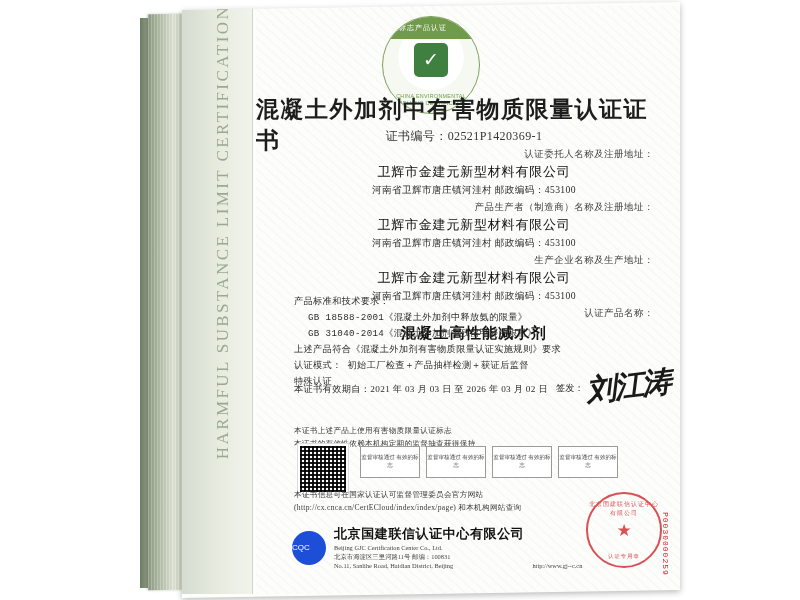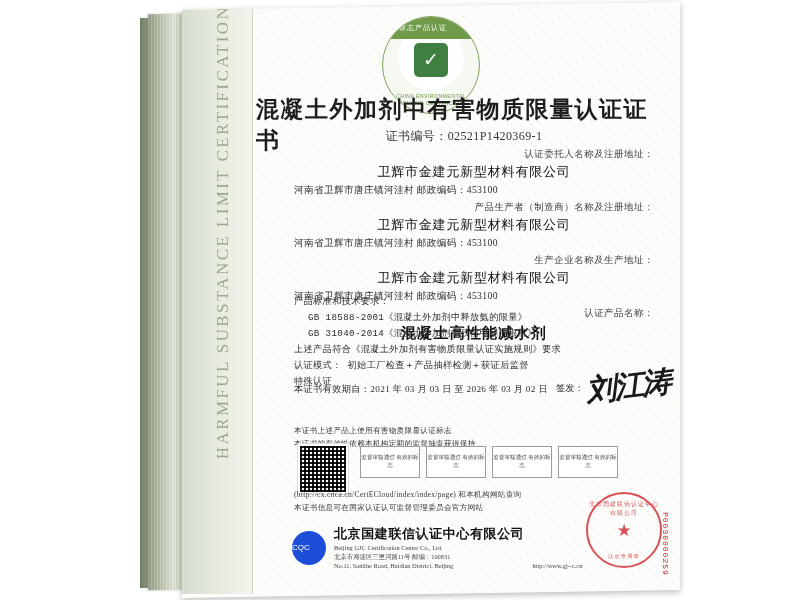--- a/index.html
+++ b/index.html
@@ -191,20 +191,21 @@
     font-size: 13px;
     font-weight: normal;
     text-align: center;
     font-family: "Liberation Serif", serif;
     letter-spacing: .8px;
     color: #111;
     margin-top: 2px;
   }
   .fvalue {
     font-size: 9.6px;
+    text-align: center;
     font-family: "Liberation Serif", serif;
     color: #2c2c2c;
     letter-spacing: .4px;
     margin-top: 3px;
   }
   .product-name {
     font-size: 15px;
     font-weight: bold;
     text-align: center;
     font-family: "Liberation Serif", serif;
@@ -479,22 +480,22 @@
 有效的标志</div>
           <div class="stampbox">监督审核通过
 有效的标志</div>
           <div class="stampbox">监督审核通过
 有效的标志</div>
           <div class="stampbox">监督审核通过
 有效的标志</div>
         </div>
 
         <div class="notes" style="top:482px;">
+          <div>本证书信息可在国家认证认可监督管理委员会官方网站</div>
           <div>(http://cx.cnca.cn/CertECloud/index/index/page) 和本机构网站查询</div>
-          <div>本证书信息可在国家认证认可监督管理委员会官方网站</div>
         </div>
 
         <div class="issuer">
           <div class="issuer-logo">CQC</div>
           <div>
             <div class="issuer-cn">北京国建联信认证中心有限公司</div>
             <div class="issuer-en">Beijing GJC Certification Center Co., Ltd.</div>
             <div class="issuer-en">北京市海淀区三里河路11号 邮编：100831</div>
             <div class="issuer-en">No.11, Sanlihe Road, Haidian District, Beijing</div>
           </div>

